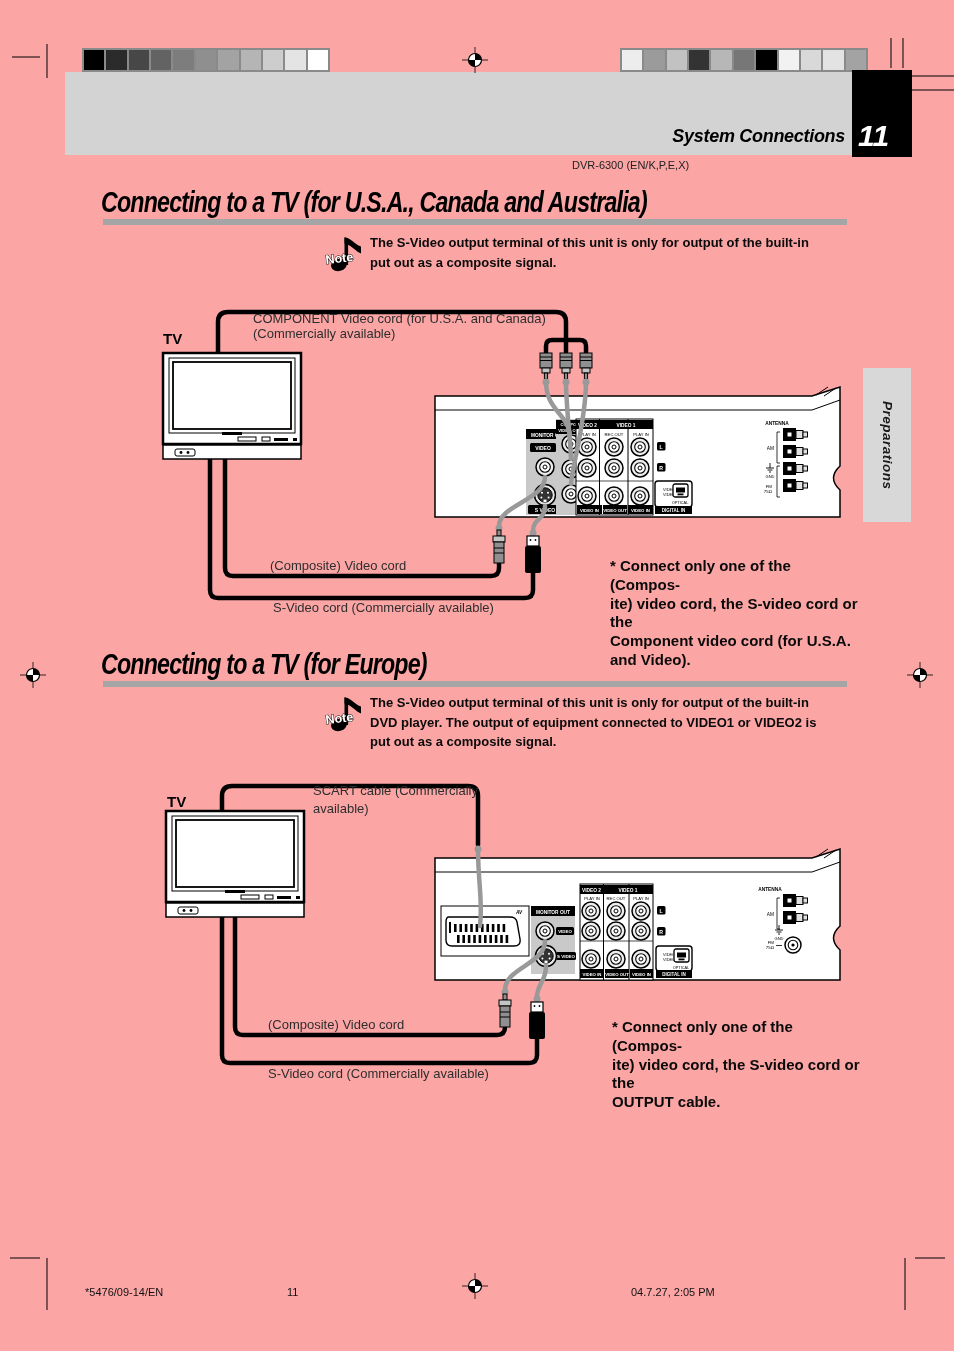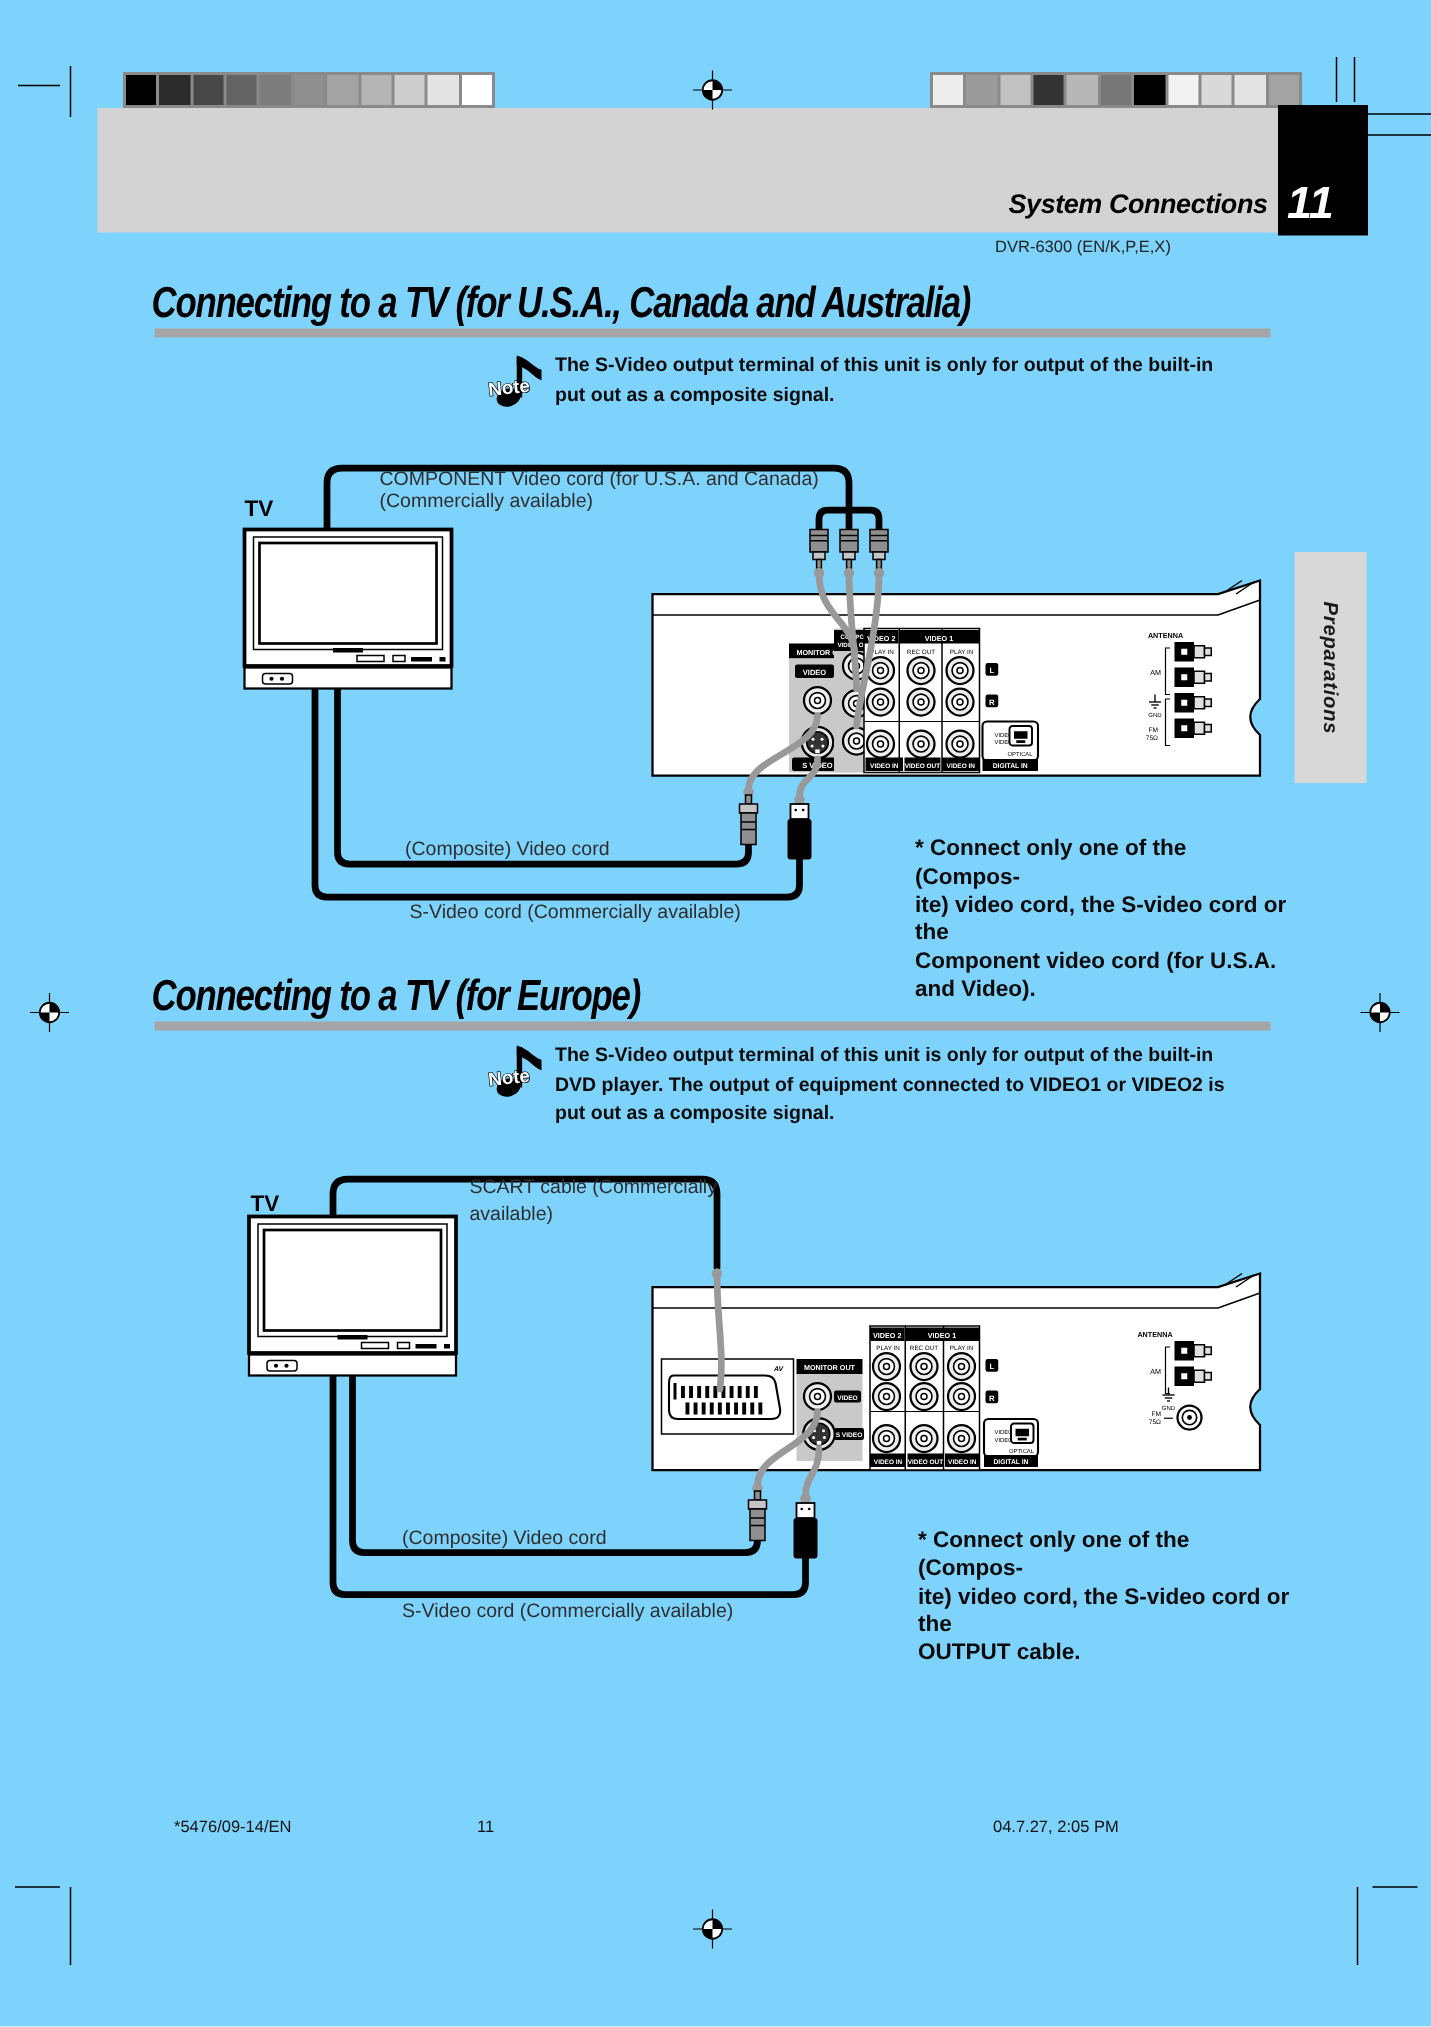--- a/index.html
+++ b/index.html
@@ -1,50 +1,50 @@
 <!DOCTYPE html>
 <html><head>
 <meta charset="utf-8">
 <style>
   html,body{margin:0;padding:0;background:#fff;}
-  .page{position:relative;width:954px;height:1351px;background:#7dd3fc;overflow:hidden;
+  .page{position:relative;width:954px;height:1351px;background:#fca5a5;overflow:hidden;
         font-family:"Liberation Sans",sans-serif;color:#000;}
 
   
   .calbar{position:absolute;top:48px;width:248px;height:24px;background:#8a8a8a;
           display:flex;gap:2px;padding:2px;box-sizing:border-box;}
   .calbar .sw{flex:1;}
 
   
   .band{position:absolute;left:65px;top:72px;width:821px;height:83px;background:#d3d3d3;}
   .hdr-title{position:absolute;top:126px;left:400px;width:445px;text-align:right;
              font-size:18px;font-weight:bold;font-style:italic;letter-spacing:-0.3px;}
   .pg-box{position:absolute;left:852px;top:70px;width:60px;height:87px;background:#000;}
   .pg-num{position:absolute;left:6px;bottom:4px;color:#fff;font-size:30px;
           font-weight:bold;font-style:italic;}
-  .model{position:absolute;top:159px;left:572px;width:300px;text-align:center;font-size:11px;color:#222;}
+  .model{position:absolute;top:159px;left:572px;width:300px;text-align:left;font-size:11px;color:#222;}
 
   
   .sec-title{position:absolute;left:101px;font-size:29px;font-weight:bold;font-style:italic;
              letter-spacing:-1px;white-space:nowrap;transform:scaleX(0.8);transform-origin:left;}
   .title-bar{position:absolute;left:103px;width:744px;height:6px;background:#a5a5a5;}
 
   
   .note-text{position:absolute;left:370px;width:492px;font-size:13px;line-height:19.5px;
              font-weight:bold;color:#0a0a0a;}
   .connect-note{position:absolute;font-size:15px;line-height:18.8px;font-weight:bold;color:#0a0a0a;}
 
   
   .side-tab{position:absolute;left:863px;top:368px;width:48px;height:154px;background:#d8d8d8;
             display:flex;align-items:center;justify-content:center;}
   .side-tab span{writing-mode:vertical-rl;font-size:13.5px;font-weight:bold;font-style:italic;
                  letter-spacing:0.5px;color:#1a1a1a;}
 
   
-  .foot{position:absolute;top:1212px;font-size:11px;color:#111;margin-left:31px;}
+  .foot{position:absolute;top:1286px;font-size:11px;color:#111;}
 
   svg{position:absolute;left:0;}
   svg text{font-family:"Liberation Sans",sans-serif;}
   .lbl{font-size:13px;fill:#2e2e2e;}
   .wt{fill:#fff;font-weight:bold;}
   .mark{stroke:#000;}
   .cord{stroke:#000;stroke-width:4.5;fill:none;stroke-linejoin:round;stroke-linecap:round;}
   .gcord{stroke:#999;stroke-width:4.5;fill:none;stroke-linecap:round;}
 </style>
 </head>

